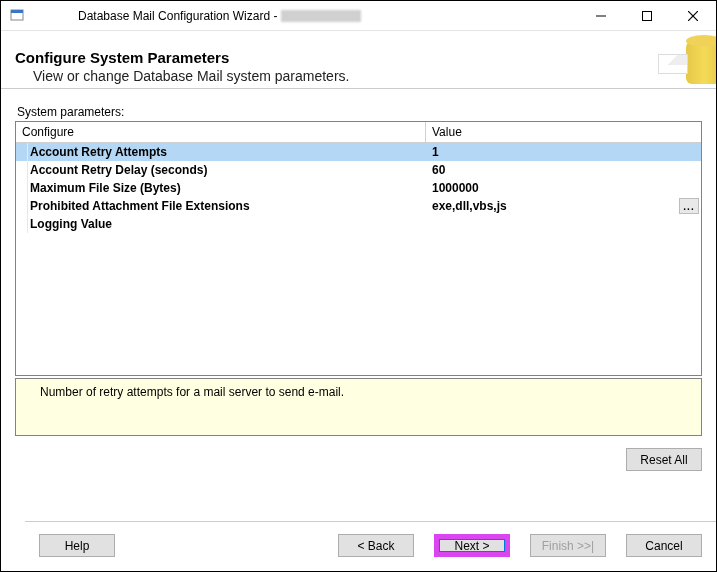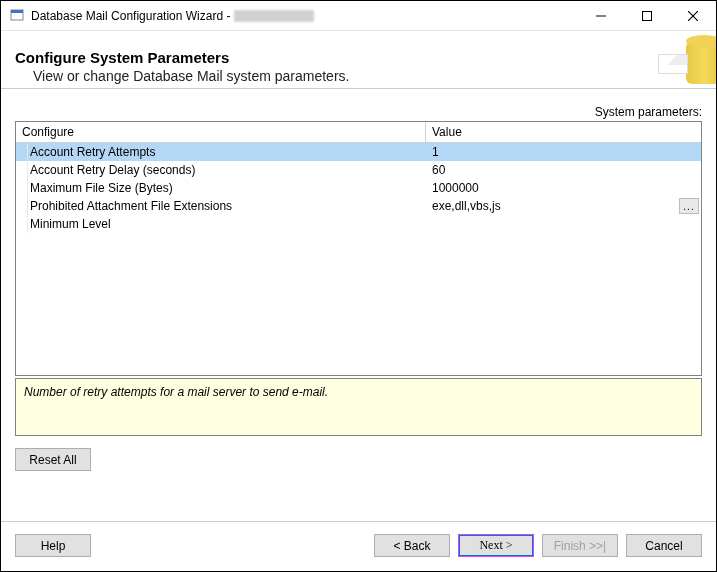--- a/index.html
+++ b/index.html
@@ -16,20 +16,21 @@
     overflow: hidden;
   }
   
   .titlebar {
     height: 30px;
     display: flex;
     align-items: center;
     padding: 0 0 0 8px;
     background: #fff;
     border-bottom: 1px solid #e5e5e5;
+    gap: 47px;
   }
   .titlebar .app-icon { width:16px; height:16px; margin-right:6px; display:flex; align-items:center; justify-content:center; }
   .titlebar .title { flex:1; font-size:12px; color:#000; }
   .titlebar .title .redact {
     display:inline-block; width:80px; height:12px; vertical-align:middle;
     background:#d0d0d0; filter: blur(1px); margin-left:4px;
   }
   .win-controls { display:flex; height:100%; }
   .win-btn {
     width:46px; height:100%; display:flex; align-items:center; justify-content:center;
@@ -57,65 +58,65 @@
   .envelope {
     position:absolute; left:2px; top:26px; width:30px; height:20px;
     background:#fff; border:1px solid #ddd;
   }
   .envelope::after{
     content:""; position:absolute; left:0; right:0; top:0; height:10px;
     background:linear-gradient(135deg,#fff 49%, #eee 50%);
   }
   
   .content { flex:1; padding:10px 14px 8px 14px; display:flex; flex-direction:column; }
-  .section-label { font-size:12px; margin:6px 0 2px 2px; color:#000;text-align:right; }
+  .section-label { font-size:12px; margin:6px 0 2px 2px; color:#000; }
   .grid-frame { border:1px solid #828282; background:#fff; display:flex; flex-direction:column; height:255px; }
   .grid-header { display:flex; background:#fff; border-bottom:1px solid #d0d0d0; }
   .gh-cell {
     padding:2px 6px; font-size:12px; color:#000;
     border-right:1px solid #d0d0d0; height:20px; display:flex; align-items:center;
   }
   .col-param { width:410px; }
   .col-value { flex:1; border-right:none;text-align:right; }
-  .grid-body { flex:1; overflow:auto; }
+  .grid-body { flex:1; overflow:auto;font-weight:bold; }
   .grid-row { display:flex; height:18px; align-items:stretch; }
   .grid-row.selected { background:#b4d7f5; }
   .gc { padding:0 6px; display:flex; align-items:center; font-size:12px; color:#000; }
   .gc.param {
     width:410px; padding-left:14px; position:relative;
   }
   .gc.param::before{
     content:""; position:absolute; left:1px; top:0; bottom:0; width:10px;
     border-right:1px solid #e8e8e8;
   }
   .gc.value { flex:1; position:relative; }
   .ellipsis-btn {
     position:absolute; right:2px; top:1px; bottom:1px; width:20px;
     background:#e9e9e9; border:1px solid #bdbdbd;
     display:flex; align-items:center; justify-content:center;
     font-size:10px; letter-spacing:1px; cursor:pointer;
   }
   .desc-box {
     border:1px solid #828282; background:#ffffe1;
-    padding:6px 8px; font-size:12px; margin-top:2px; height:58px;font-style:italic;
-  }
-  .reset-row { display:flex; margin-top:12px; }
+    padding:6px 24px; font-size:12px; margin-top:2px; height:58px;
+  }
+  .reset-row { display:flex; justify-content:flex-end; margin-top:12px; }
   .btn {
     min-width:76px; height:23px; padding:0 10px;
     background:#e1e1e1; border:1px solid #adadad;
     font-size:12px; font-family:inherit; color:#000;
     display:inline-flex; align-items:center; justify-content:center;
     cursor:pointer;
   }
   .btn:disabled { color:#a0a0a0; cursor:default; }
-  .btn.default { border:1px solid #d946ef; box-shadow:0 0 0 1px #0078d7 inset;font-family:Liberation Serif, serif; }
+  .btn.default { border:5px solid #d946ef; box-shadow:0 0 0 1px #0078d7 inset; }
   
   .footer {
     border-top:1px solid #ccc; padding:12px 14px 14px 14px;
-    display:flex; align-items:center; gap:8px;
+    display:flex; align-items:center; gap:20px;margin-left:24px;
   }
   .footer .spacer { flex:1; }
 </style>
 </head>
 <body>
 
 <div class="titlebar">
   <span class="app-icon">
     <svg width="16" height="16" viewBox="0 0 16 16">
       <rect x="2" y="2" width="12" height="10" fill="#fff" stroke="#888"></rect>
@@ -175,21 +176,21 @@
         </div>
         <div class="grid-row">
           <div class="gc param">Maximum File Size (Bytes)</div>
           <div class="gc value">1000000</div>
         </div>
         <div class="grid-row">
           <div class="gc param">Prohibited Attachment File Extensions</div>
           <div class="gc value">exe,dll,vbs,js<div class="ellipsis-btn">...</div></div>
         </div>
         <div class="grid-row">
-          <div class="gc param">Minimum Level</div>
+          <div class="gc param">Logging Value</div>
         </div>
       </div>
   </div>
 
   <div class="desc-box">Number of retry attempts for a mail server to send e-mail.</div>
 
   <div class="reset-row">
     <button class="btn">Reset All</button>
   </div>
 </div>

